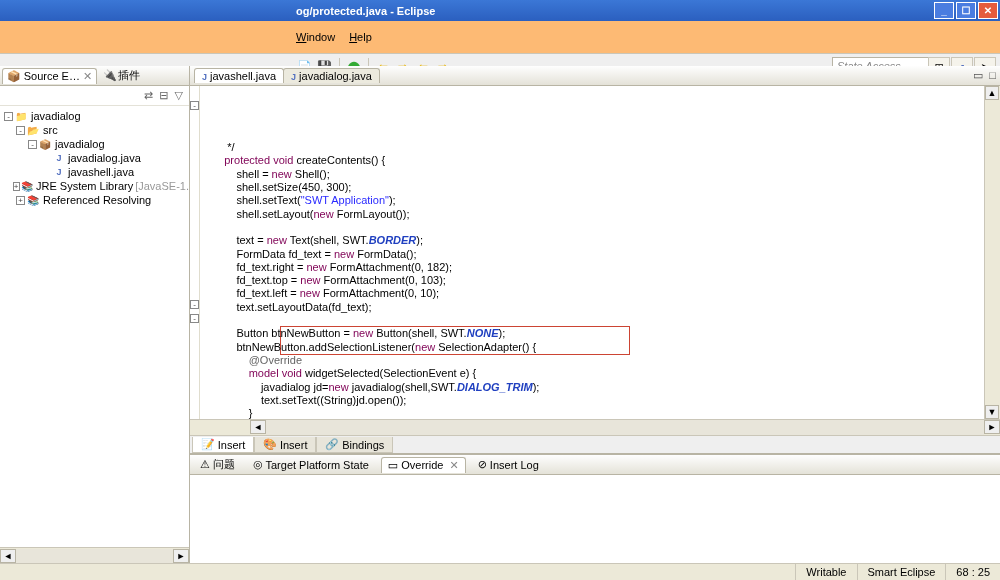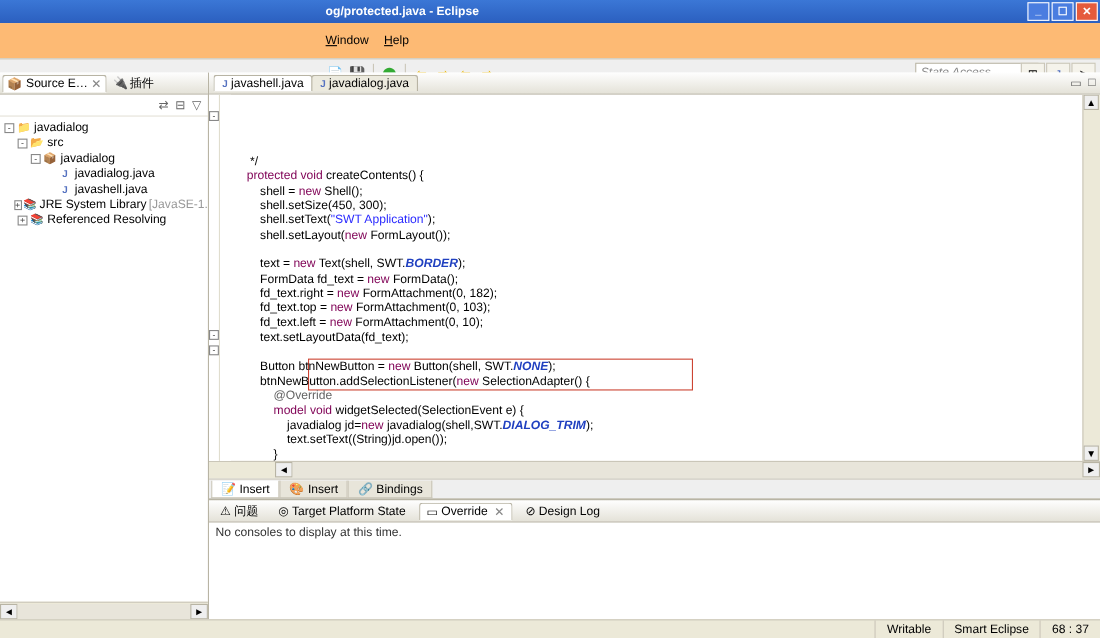--- a/index.html
+++ b/index.html
@@ -282,26 +282,25 @@
             <span>◎</span>
             <span>Target Platform State</span>
           </div>
         <div class="contab active">
             <span>▭</span>
             <span>Override</span>
             <span style="color:#888;margin-left:3px;">✕</span>
           </div>
         <div class="contab">
             <span>⊘</span>
-            <span>Design Log</span>
+            <span>Insert Log</span>
           </div>
       </div>
-      <div class="conbody">No consoles to display at this time.</div>
     </div>
   </div>
 </div>
 
 <div class="statusbar">
   <div class="spacer"></div>
   <div class="cell">Writable</div>
   <div class="cell">Smart Eclipse</div>
-  <div class="cell">68 : 37</div>
+  <div class="cell">68 : 25</div>
 </div>
 
 </body></html>

